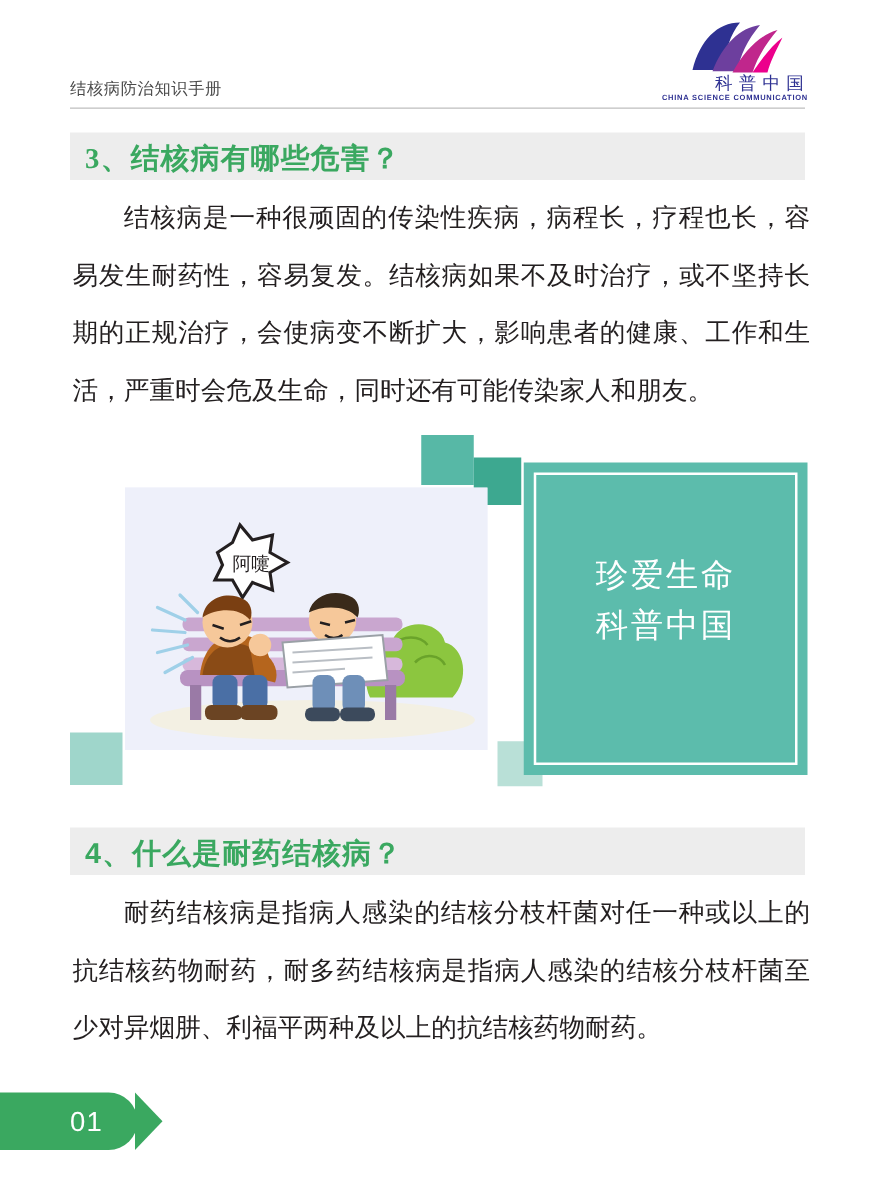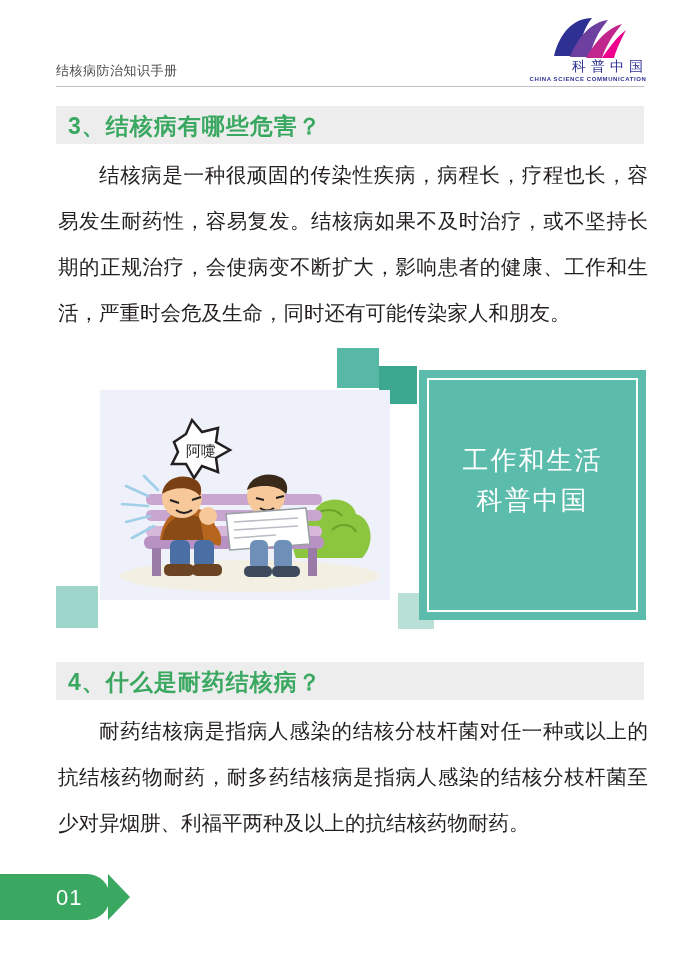--- a/index.html
+++ b/index.html
@@ -235,35 +235,35 @@
       <path d="M4 40 C10 16 24 2 42 2 C34 12 30 24 30 40 Z" fill="#2e3192"></path>
       <path d="M20 41 C28 20 42 6 58 4 C48 16 42 28 40 41 Z" fill="#6d3f9e"></path>
       <path d="M36 42 C46 24 58 12 72 8 C62 20 56 30 52 42 Z" fill="#c0268c"></path>
       <path d="M52 42 C60 30 68 20 76 14 C70 26 66 34 64 42 Z" fill="#ec008c"></path>
     </svg>
     <div class="logo-cn">科普中国</div>
     <div class="logo-en">CHINA SCIENCE COMMUNICATION</div>
   </div>
 </div>
 
-<div class="section-bar" style="top:106px;">
+<div class="section-bar" style="top:106px;font-family:Liberation Serif, serif;">
   <div class="section-title">3、结核病有哪些危害？</div>
 </div>
 <div class="para" style="top:152px;">结核病是一种很顽固的传染性疾病，病程长，疗程也长，容易发生耐药性，容易复发。结核病如果不及时治疗，或不坚持长期的正规治疗，会使病变不断扩大，影响患者的健康、工作和生活，严重时会危及生命，同时还有可能传染家人和朋友。</div>
 
 <div class="figure-area">
   <div class="sq-dark-a"></div>
   <div class="sq-dark-b"></div>
   <div class="sq-light-left"></div>
   <div class="sq-light-mid"></div>
 
   <div class="slogan-box"></div>
   <div class="slogan-inner"></div>
   <div class="slogan-text">
-    <div>工作和生活</div>
+    <div>珍爱生命</div>
     <div>科普中国</div>
   </div>
 
   <svg class="illus" viewBox="0 0 290 210">
     <rect x="0" y="0" width="290" height="210" fill="#eef0fa"></rect>
 
     <ellipse cx="150" cy="186" rx="130" ry="16" fill="#f3f0e3"></ellipse>
 
     <path d="M196 168 C188 150 196 126 214 122 C222 104 252 106 256 124 C272 128 276 154 262 168 Z" fill="#8cc63f"></path>
     <path d="M214 126 C222 118 236 118 242 126" fill="none" stroke="#6aa32a" stroke-width="2"></path>

